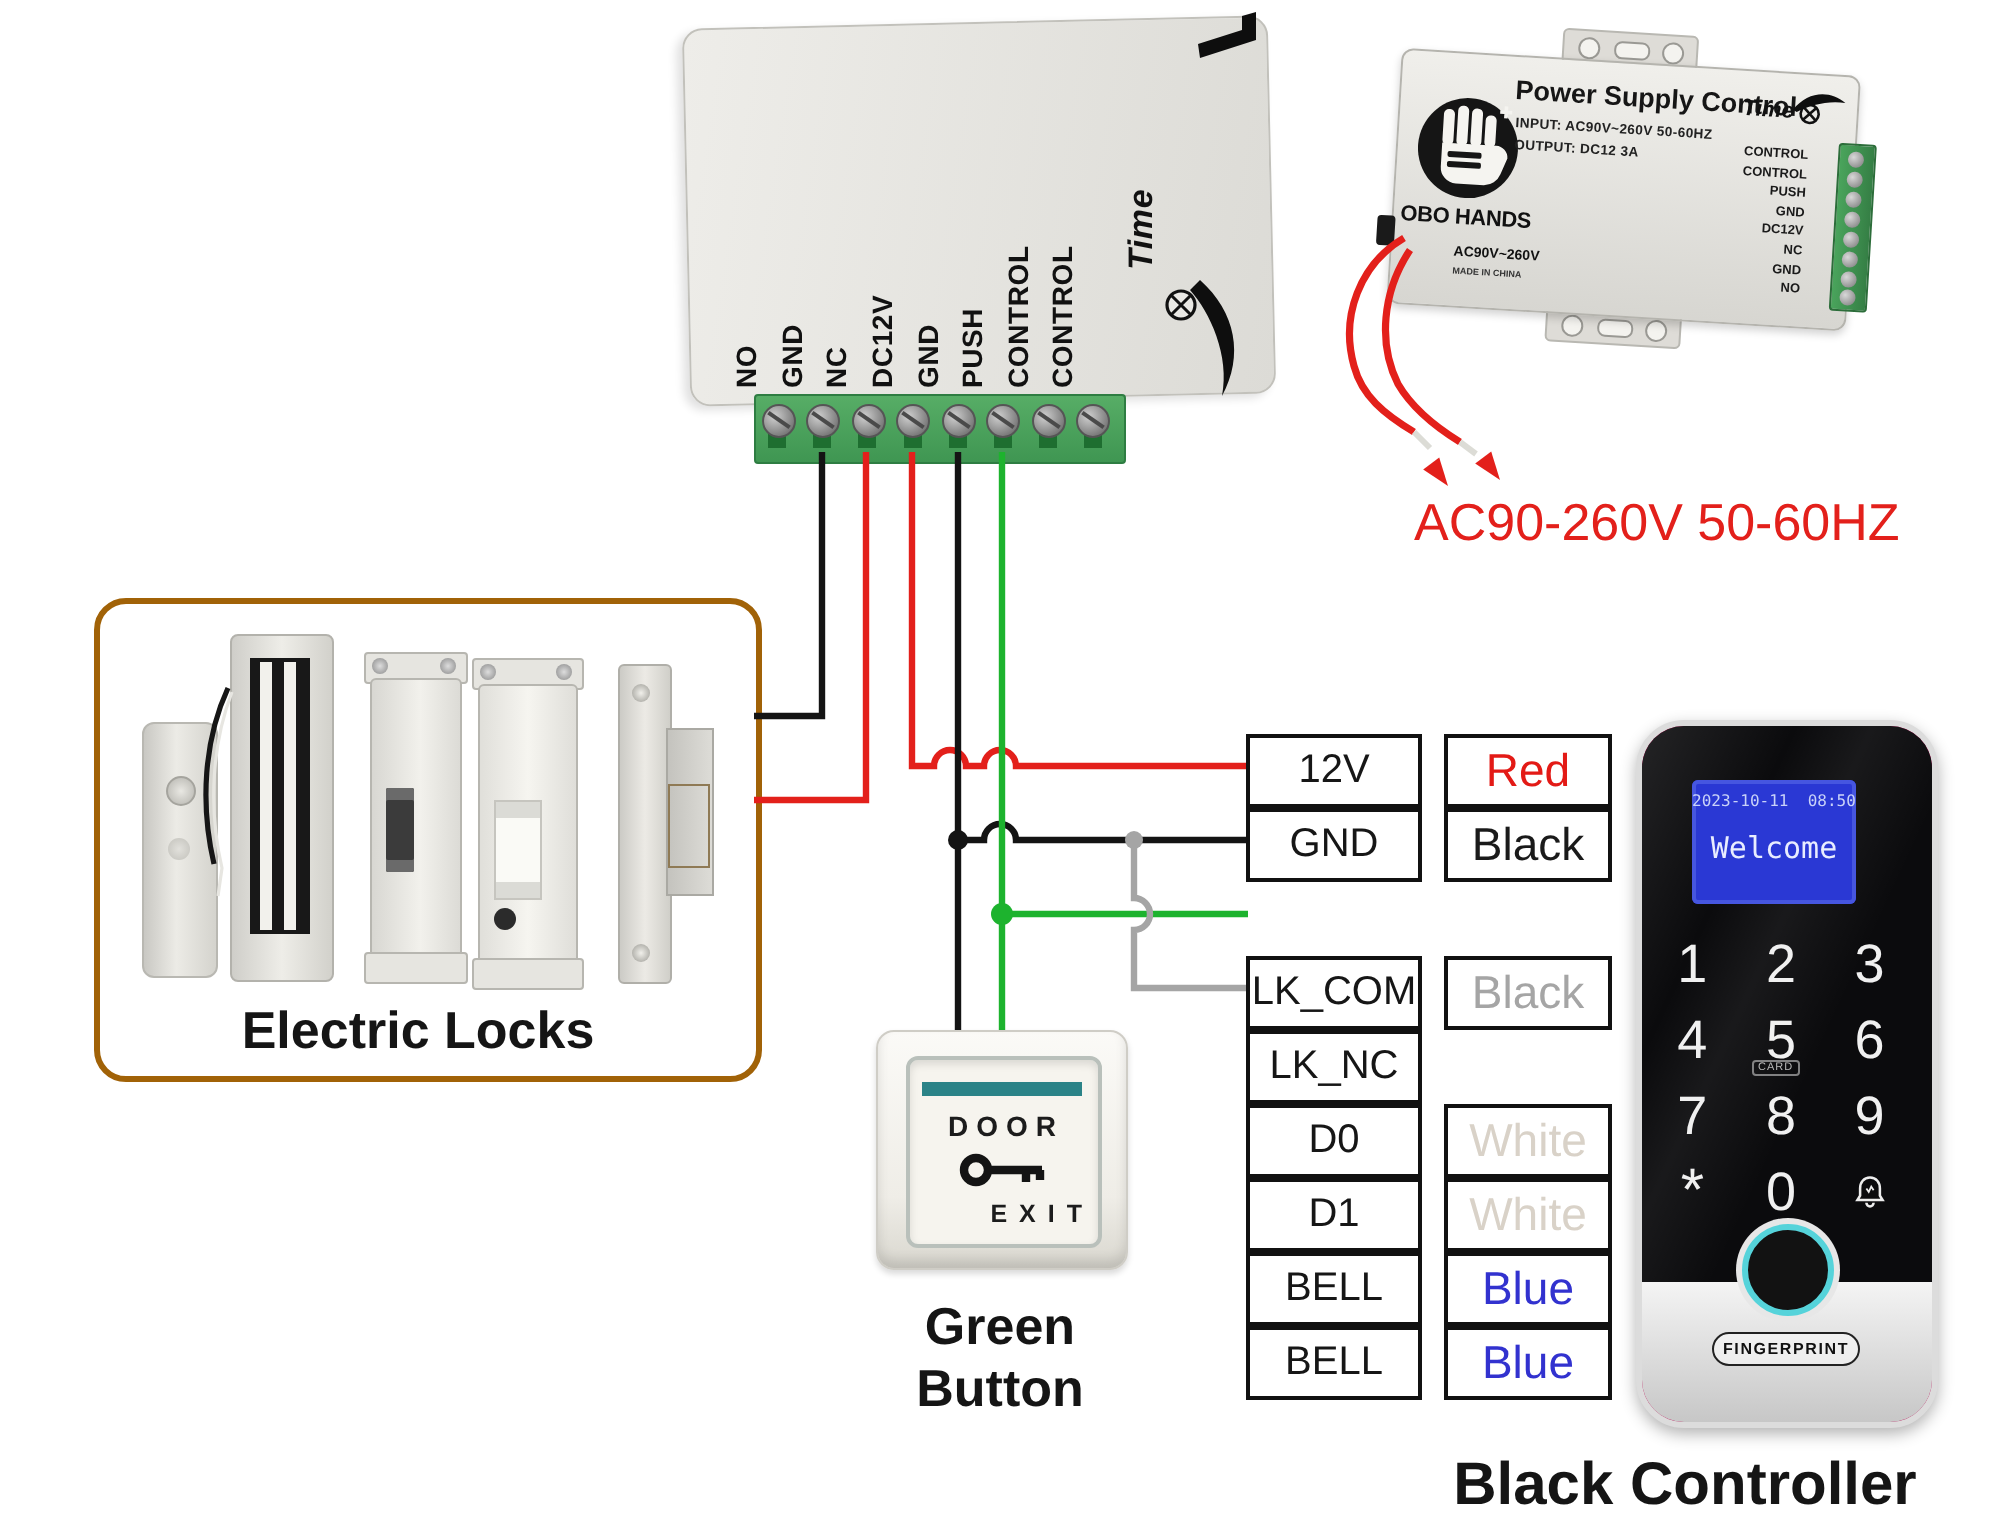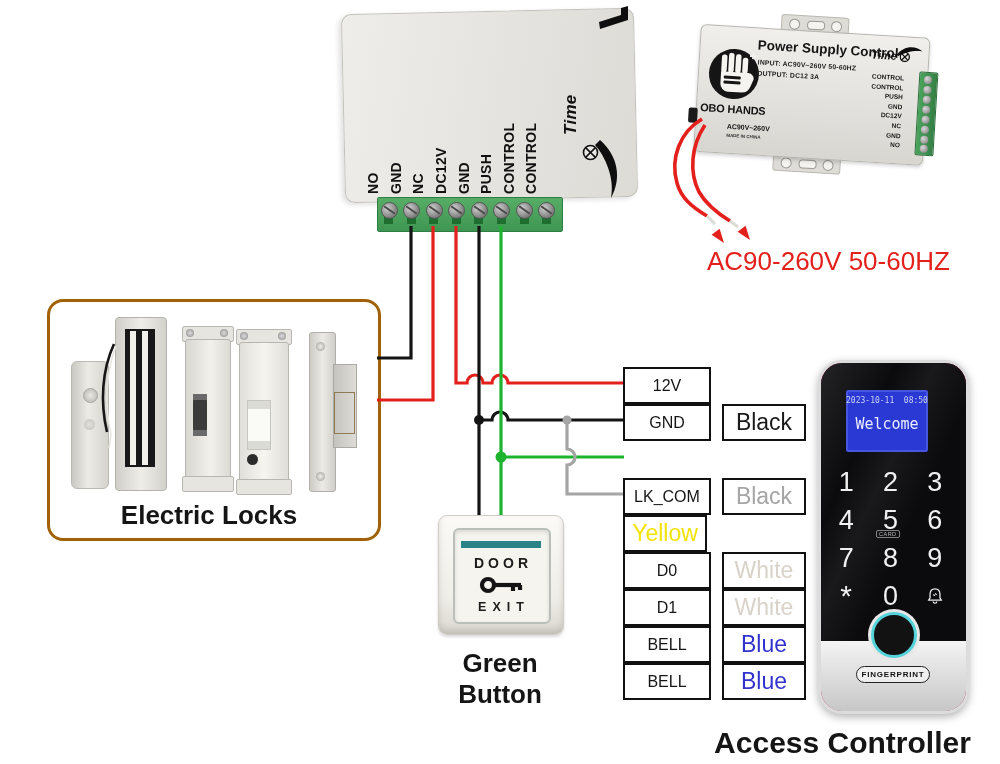--- a/index.html
+++ b/index.html
@@ -37,21 +37,21 @@
           background:radial-gradient(circle at 35% 35%,#d8d8d8,#777);}
   #logo{position:absolute;left:10px;top:22px;width:52px;height:52px;}
   #brand{position:absolute;left:2px;top:77px;width:70px;text-align:center;font-size:11px;font-weight:bold;letter-spacing:-.2px;}
   #psu-volt{position:absolute;left:32px;top:97px;font-size:7px;font-weight:bold;}
   #psu-made{position:absolute;left:32px;top:107px;font-size:4.5px;font-weight:bold;color:#333;}
   #psu-nub{position:absolute;left:-7px;top:84px;width:9px;height:15px;background:#1a1a1a;border-radius:2px;}
   .timelbl{font-weight:bold;font-style:italic;}
   
   .trow{position:absolute;left:623px;display:flex;gap:11px;}
   .pin,.cname{height:33px;line-height:33px;text-align:center;background:#fff;border:2px solid #111;}
-  .pin{width:84px;font-size:16px;color:#161616;}
+  .pin{width:84px;font-size:20px;color:#161616;}
   .cname{width:80px;font-size:23px;}
   
   #locksbox{left:47px;top:299px;width:328px;height:236px;border:3px solid #a16207;border-radius:16px;background:#fff;}
   
   #exitbtn{left:438px;top:515px;width:124px;height:118px;border-radius:9px;border:1px solid #cfcdc6;
            background:linear-gradient(180deg,#fbfaf7 0%,#efede7 70%,#d9d7cf 100%);
            box-shadow:inset 0 -4px 6px rgba(0,0,0,.12),0 2px 3px rgba(0,0,0,.15);}
   #exitbtn .panel{position:absolute;left:14px;top:12px;width:94px;height:92px;border-radius:6px;border:2px solid #b9c0bb;
            background:#f6f4ee;box-shadow:inset 0 2px 4px rgba(0,0,0,.12);}
   #exitbtn .bar{position:absolute;left:6px;top:11px;width:80px;height:7px;background:#2b8387;}
@@ -184,21 +184,21 @@
       <div class="pscrew" style="top:53px;"></div>
       <div class="pscrew" style="top:63px;"></div>
       <div class="pscrew" style="top:72px;"></div>
     </div>
     <div id="psu-volt">AC90V~260V</div>
     <div id="psu-made">MADE IN CHINA</div>
   </div>
 
   <div class="abs" style="left: 707px; top: 246px; font-size: 26px; font-weight: 500; color: rgb(227, 32, 27);">AC90-260V 50-60HZ</div>
   <div class="abs cap" style="left:418px;top:648px;width:164px;text-align:center;font-size:26px;">Green Button</div>
-  <div class="abs cap" style="left:690px;top:726px;width:305px;text-align:center;font-size:30px;">Access Controller</div>
+  <div class="abs cap" style="left:690px;top:726px;width:305px;text-align:center;font-size:30px;">Black Controller</div>
 
   <div id="locksbox" class="abs">
 
     <div class="lockpart" style="left:21px;top:59px;width:36px;height:126px;border-radius:6px;border:1px solid #b9b8b2;
                 background:linear-gradient(90deg,#c9c8c3,#ecebe6 45%,#d4d3cd);"></div>
     <div class="lockpart" style="left:33px;top:86px;width:13px;height:13px;border-radius:50%;background:radial-gradient(#e9e8e3,#b5b4ae);border:1px solid #a5a49e;"></div>
     <div class="lockpart" style="left:34px;top:117px;width:11px;height:11px;border-radius:50%;background:radial-gradient(#e2e1dc,#c2c1bb);"></div>
 
     <div class="lockpart" style="left:65px;top:15px;width:50px;height:172px;border-radius:4px;border:1px solid #b3b2ac;
                 background:linear-gradient(90deg,#cfcec9,#eeede8 50%,#d2d1cb);"></div>
@@ -257,34 +257,35 @@
     <path d="M702,119 C680,132 670,158 677,183 C681,198 692,207 707,216" fill="none" stroke-width="3.6" stroke="#e3201b"></path>
     <path d="M705,125 C691,146 689,172 699,192 C706,204 717,213 730,221" fill="none" stroke-width="3.6" stroke="#e3201b"></path>
     <line x1="707" y1="216" x2="715" y2="224" stroke="#dcdcd6" stroke-width="3"></line>
     <line x1="730" y1="221" x2="738" y2="227" stroke="#dcdcd6" stroke-width="3"></line>
     <polygon points="724,243 711.6,234.8 719.6,228.8" fill="#e3201b"></polygon>
     <polygon points="750,240 737.6,231.8 745.6,225.8" fill="#e3201b"></polygon>
   </svg>
 
   <div class="trow" style="top:367px;">
     <div class="pin">12V</div>
+    <div class="cname" style="color: rgb(227, 26, 22);">Red</div>
   </div>
   <div class="trow" style="top:404px;">
     <div class="pin">GND</div>
     <div class="cname" style="color: rgb(26, 26, 26);">Black</div>
   </div>
   <div class="trow" style="top:441px;">
     <div class="cname" style="color: rgb(29, 179, 46); margin-top: 40px;">Green</div>
   </div>
   <div class="trow" style="top:478px;">
     <div class="pin">LK_COM</div>
     <div class="cname" style="color: rgb(165, 165, 165);">Black</div>
   </div>
   <div class="trow" style="top:515px;">
-    <div class="cname" style="color: rgb(242, 227, 7);">Yellow</div>
+    <div class="pin">LK_NC</div>
   </div>
   <div class="trow" style="top:552px;align-items:center;">
     <div class="pin">D0</div>
     <div class="cname" style="color: rgb(217, 210, 200);">White</div>
   </div>
   <div class="trow" style="top:589px;">
     <div class="pin">D1</div>
     <div class="cname" style="color: rgb(217, 210, 200);">White</div>
   </div>
   <div class="trow" style="top:626px;">
@@ -301,21 +302,21 @@
       <div class="bar"></div>
       <div class="abs" style="left:0;top:25px;width:92px;text-align:center;font-size:14px;font-weight:bold;letter-spacing:4px;text-indent:4px;color:#1c1c1c;">DOOR</div>
       <div class="abs" style="left:24px;top:44px;">
         <svg width="46" height="22" viewBox="0 0 46 22">
           <circle cx="9" cy="11" r="6" fill="none" stroke="#141414" stroke-width="4.2"></circle>
           <line x1="15" y1="11" x2="42" y2="11" stroke="#141414" stroke-width="4.2"></line>
           <line x1="34" y1="11" x2="34" y2="17" stroke="#141414" stroke-width="4.2"></line>
           <line x1="41" y1="11" x2="41" y2="16" stroke="#141414" stroke-width="4.2"></line>
         </svg>
       </div>
-      <div class="abs" style="left:0;top:70px;width:92px;text-align:center;font-size:12.5px;font-weight:bold;letter-spacing:6px;text-indent:6px;color:#1c1c1c;">EXIT</div>
+      <div class="abs" style="left:0;top:70px;width:92px;text-align:right;font-size:12.5px;font-weight:bold;letter-spacing:6px;text-indent:6px;color:#1c1c1c;">EXIT</div>
     </div>
   </div>
 
   <div id="ctrl" class="abs">
     <div class="glass"></div>
     <div class="chin"></div>
     <div id="lcd">
       <div class="date">2023-10-11  08:50</div>
       <div class="msg">Welcome</div>
     </div>

